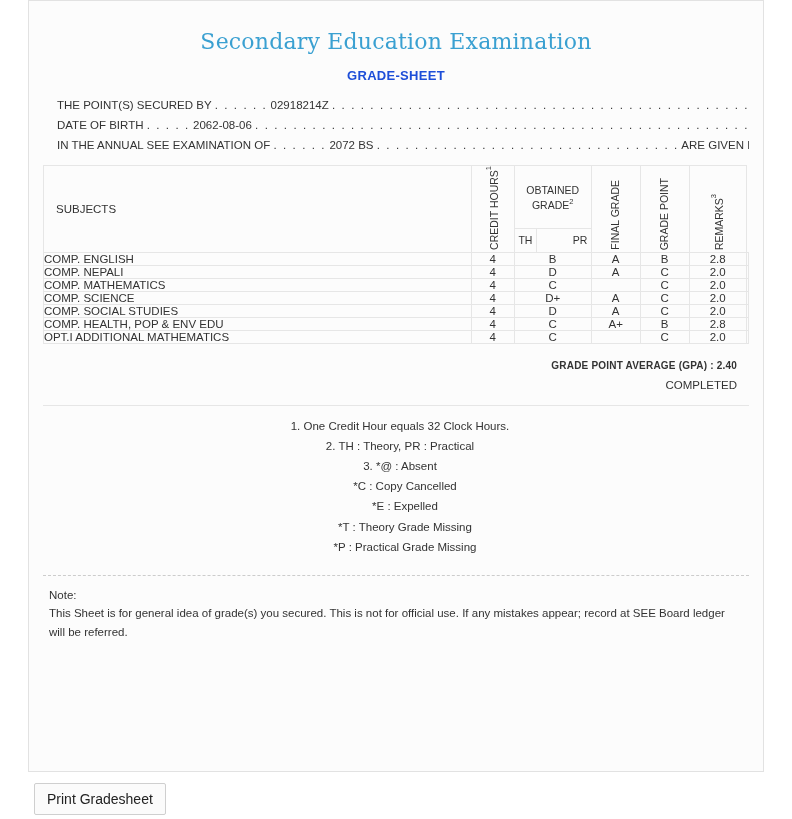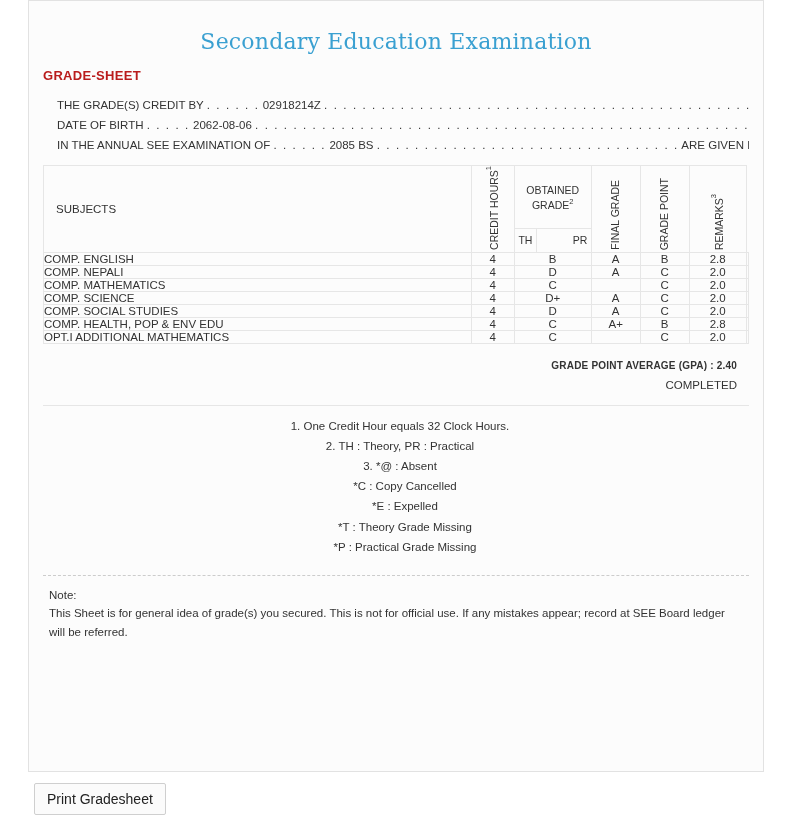--- a/index.html
+++ b/index.html
@@ -31,24 +31,24 @@
   .title {
     text-align: center;
     color: #3aa0d1;
     font-size: 22px;
     font-family: "DejaVu Serif", serif;
     font-weight: normal;
     margin: 14px 0 0 0;
     letter-spacing: 0.2px;
   }
   .subtitle {
-    text-align: left;
+    text-align: center;
     font-size: 13px;
     font-weight: bold;
-    color: #b91c1c;
+    color: #1d4ed8;
     margin: 14px 0 12px 0;
     letter-spacing: 0.3px;
   }
   .infoline {
     font-size: 11.5px;
     color: #333;
     padding: 4px 0 4px 14px;
     white-space: nowrap;
     overflow: hidden;
   }
@@ -178,37 +178,37 @@
 </head>
 <body>
 
 <div class="page">
   <div class="panel">
 
     <h1 class="title">Secondary Education Examination</h1>
     <div class="subtitle">GRADE-SHEET</div>
 
     <div class="infoline">
-      <span>THE GRADE(S) CREDIT BY</span>
+      <span>THE POINT(S) SECURED BY</span>
       <span class="dots">. . . . . .</span>
       <span>02918214Z</span>
       <span class="dots">. . . . . . . . . . . . . . . . . . . . . . . . . . . . . . . . . . . . . . . . . . . . . . . . . . . .</span>
     </div>
 
     <div class="infoline">
       <span>DATE OF BIRTH</span>
       <span class="dots">. . . . .</span>
       <span>2062-08-06</span>
       <span class="dots">. . . . . . . . . . . . . . . . . . . . . . . . . . . . . . . . . . . . . . . . . . . . . . . . . . . . . .</span>
     </div>
 
     <div class="infoline">
       <span>IN THE ANNUAL SEE EXAMINATION OF</span>
       <span class="dots">. . . . . .</span>
-      <span>2085 BS</span>
+      <span>2072 BS</span>
       <span class="dots">. . . . . . . . . . . . . . . . . . . . . . . . . . . . . . . .</span>
       <span>ARE GIVEN BELOW . . .</span>
     </div>
 
     <table class="grades">
       <thead>
         <tr class="head-row">
           <th class="th-subjects">SUBJECTS</th>
           <th class="col-credit">
             <span class="vert"><span>CREDIT HOURS</span><sup>1</sup></span>

